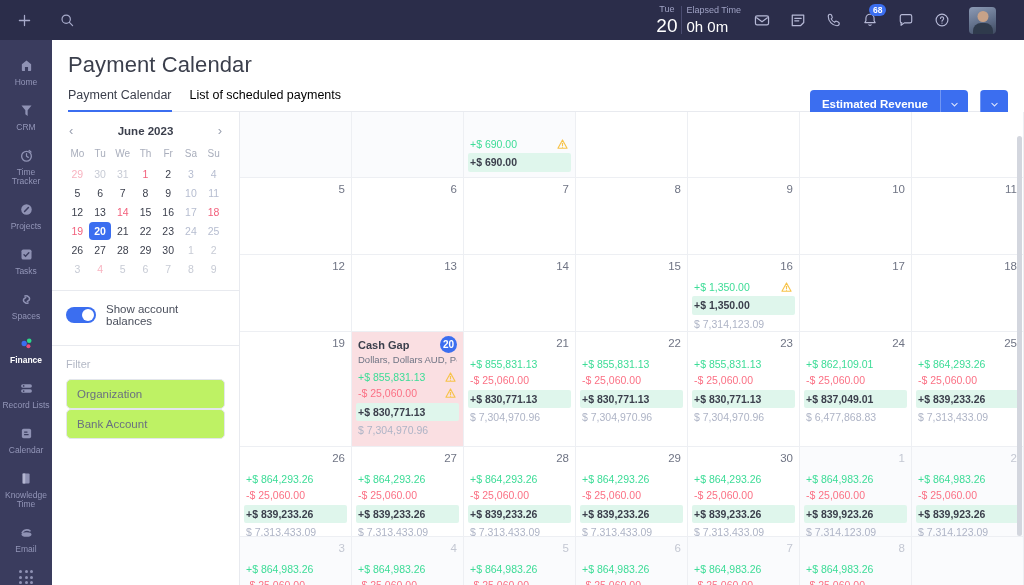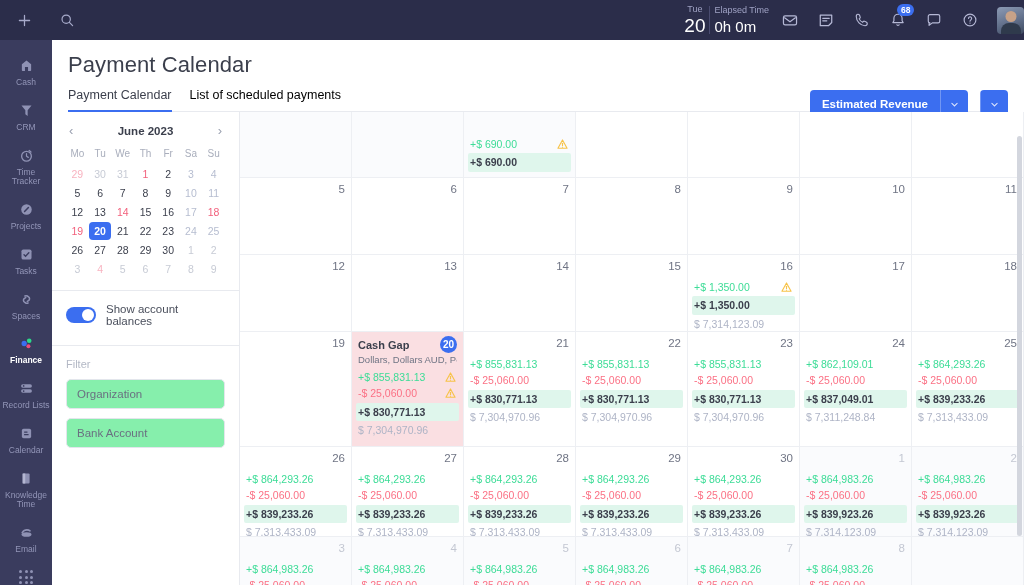--- a/index.html
+++ b/index.html
@@ -23,21 +23,21 @@
   .top-icon-btn { color: #9fa2c4; display: flex; align-items: center; }
   .topbar-spacer { flex: 1; }
   .clock { display: flex; align-items: center; gap: 4px; padding-right: 12px; }
   .clock-date { text-align: center; line-height: 1; }
   .clock-dow { font-size: 9px; color: #9fa2c4; display: block; margin-bottom: 2px; }
   .clock-day { font-size: 19px; color: #fff; display: block; font-weight: 300; }
   .clock-sep { width: 1px; height: 28px; background: #4a4c70; }
   .elapsed { line-height: 1; }
   .elapsed-label { font-size: 9px; color: #9fa2c4; display: block; margin-bottom: 4px; }
   .elapsed-value { font-size: 15px; color: #fff; display: block; font-weight: 300; }
-  .right-icons { display: flex; align-items: center; gap: 18px; padding-right: 0; }
+  .right-icons { display: flex; align-items: center; gap: 18px; padding-right: 28px; }
   .ic { color: #b6b9d6; display: flex; align-items: center; position: relative; }
   .badge {
     position: absolute; top: -7px; left: 8px; background: #3b6ef0; color: #fff;
     font-size: 8.5px; border-radius: 8px; padding: 1px 4px; line-height: 1.2; font-weight: 700;
   }
   .avatar {
     width: 27px; height: 27px; border-radius: 4px; overflow: hidden;
     background: linear-gradient(160deg,#8d9bb5 0%, #5d6b86 60%, #3f4a60 100%);
     position: relative; flex: 0 0 27px;
   }
@@ -99,21 +99,21 @@
   .mc-day.sel { background: #3b6ef0; color: #fff; font-weight: 700; }
   .panel-div { height: 1px; background: #e8eaef; margin: 6px 0 0; }
   .toggle-row { display: flex; align-items: center; gap: 10px; padding: 12px 14px; }
   .toggle { width: 30px; height: 16px; background: #3b6ef0; border-radius: 9px; position: relative; flex: 0 0 30px; cursor: pointer; }
   .toggle i { position: absolute; right: 2px; top: 2px; width: 12px; height: 12px; background: #fff; border-radius: 50%; }
   .toggle-label { font-size: 11.5px; color: #4a4f5c; }
   .filter-sec { padding: 12px 14px; }
   .filter-label { font-size: 11px; color: #b3b8c5; margin-bottom: 9px; }
   .select {
     border: 1px solid #e3e6ec; border-radius: 5px; padding: 8px 10px; font-size: 11.5px;
-    color: #6a7081; margin-bottom: 9px; cursor: pointer; background: #86efac;
+    color: #6a7081; cursor: pointer; background: #bef264;
   }
 
   
   .cal-wrap { flex: 1; min-width: 0; position: relative; overflow: hidden; background: #fff; }
   .cal { display: grid; grid-template-columns: repeat(7, 1fr); }
   .cell {
     border-right: 1px solid #edeff3; border-bottom: 1px solid #edeff3;
     padding: 5px 6px 6px; position: relative; min-width: 0; overflow: hidden;
   }
   .cell.other { background: #fafbfd; }
@@ -210,21 +210,21 @@
 
   <div class="body">
 
     <div class="nav">
       <div class="nav-item">
         <span class="nav-ico">
           <svg viewBox="0 0 22 22" width="17" height="17">
               <path d="M5 9.5L11 4.5l6 5V17a1 1 0 01-1 1h-3v-5H9v5H6a1 1 0 01-1-1z" fill="#8f92b4"></path>
             </svg>
         </span>
-        <span class="nav-label">Cash</span>
+        <span class="nav-label">Home</span>
       </div>
       <div class="nav-item">
         <span class="nav-ico">
           <svg viewBox="0 0 22 22" width="17" height="17">
               <path d="M4.5 4.5h13l-5 6.2V18l-3-2v-5.3z" fill="#8f92b4"></path>
             </svg>
         </span>
         <span class="nav-label">CRM</span>
       </div>
       <div class="nav-item">
@@ -627,21 +627,21 @@
                   <div class="amt-row inc">
                     <span class="v">+$ 862,109.01</span>
                   </div>
                   <div class="amt-row exp">
                     <span class="v">-$ 25,060.00</span>
                   </div>
                   <div class="amt-row total">
                     <span class="v">+$ 837,049.01</span>
                   </div>
                   <div class="amt-row bal">
-                    <span class="v">$ 7,311,248.84</span>
+                    <span class="v">$ 6,477,868.83</span>
                   </div>
                 </div>
               </div>
               <div class="cell" style="height: 115px;">
                 <div class="dnum">25</div>
                 <div class="amts">
                   <div class="amt-row inc">
                     <span class="v">+$ 864,293.26</span>
                   </div>
                   <div class="amt-row exp">

